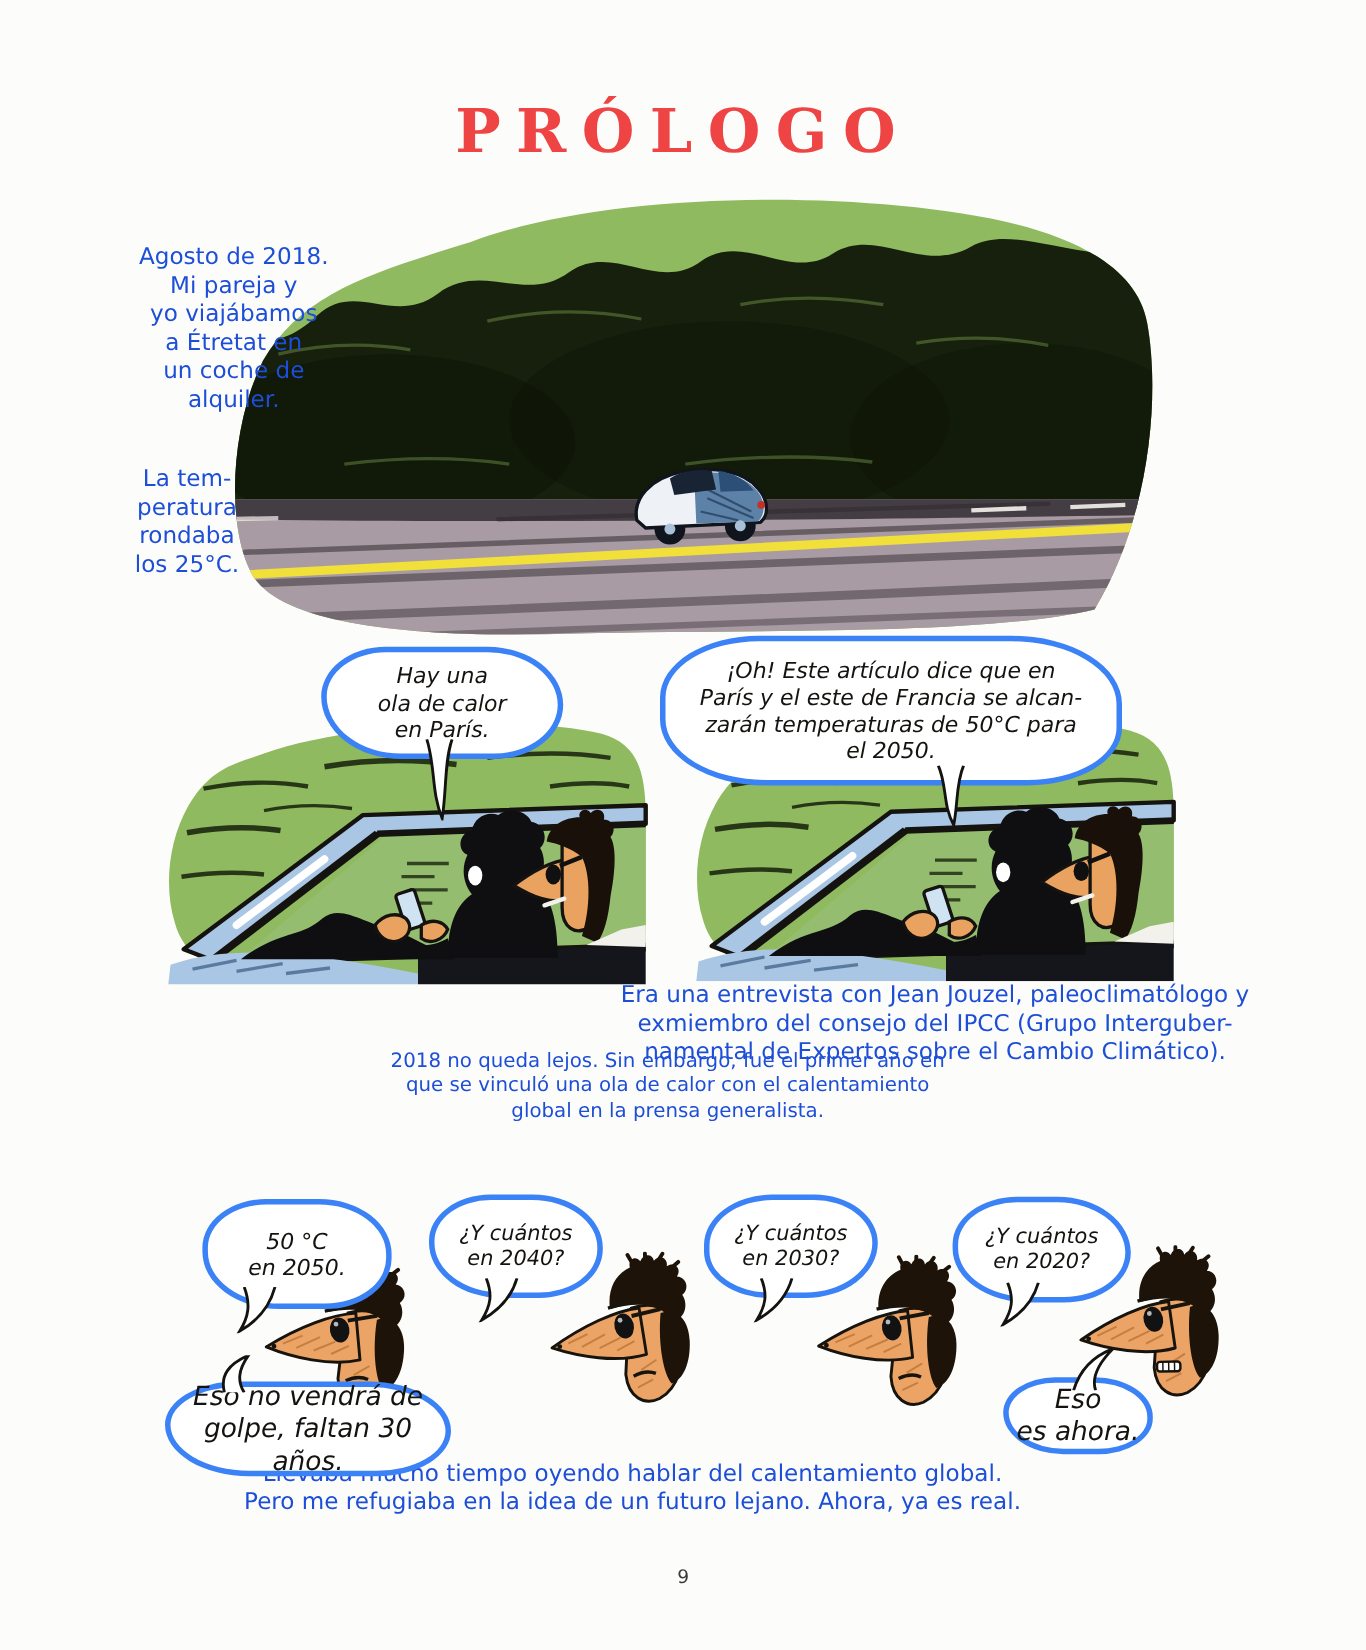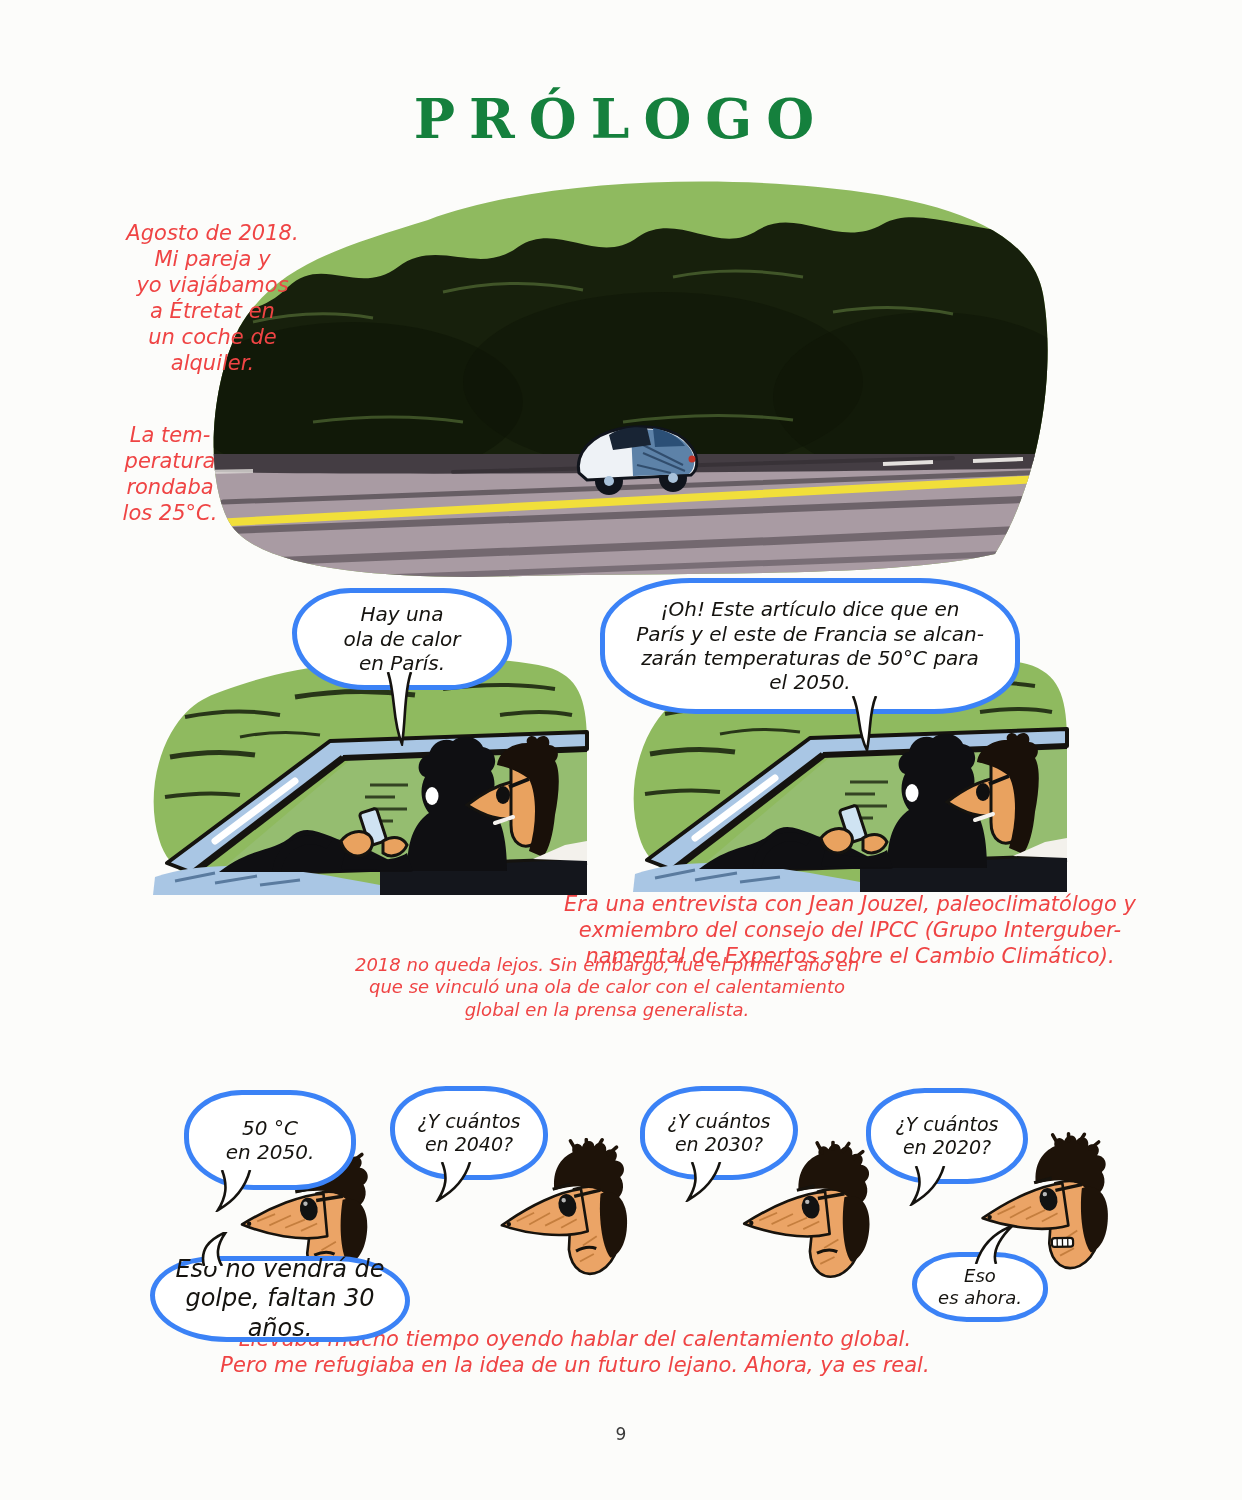--- a/index.html
+++ b/index.html
@@ -3,29 +3,29 @@
 <meta charset="utf-8">
 <style>
   html,body{margin:0;padding:0;background:#ffffff;}
   .page{
     position:relative;width:1242px;height:1500px;margin:0 auto;
     background:#fcfcfa;overflow:hidden;
     font-family:"DejaVu Sans",sans-serif;color:#15130f;
   }
   .abs{position:absolute;}
   .handw{
-    font-family:"DejaVu Sans",sans-serif;font-style:italic;
-    color:#ef4444;white-space:pre-line;line-height:1.24;
+    font-family:"DejaVu Sans",sans-serif;
+    color:#1d4ed8;white-space:pre-line;line-height:1.24;
   }
   .caption{position:absolute;}
   .center{text-align:center;}
   .title{
     position:absolute;left:0;right:0;top:86px;text-align:center;
     font-family:"DejaVu Serif",serif;font-weight:700;font-size:55px;
-    letter-spacing:14px;color:#15803d;font-style:normal;
+    letter-spacing:14px;color:#ef4444;font-style:normal;
   }
   .bubble{
     position:absolute;background:#ffffff;border:5px solid #3b82f6;
     display:flex;align-items:center;justify-content:center;text-align:center;
     white-space:pre-line;z-index:4;
     font-family:"DejaVu Sans",sans-serif;font-style:italic;line-height:1.22;
   }
   .tail{position:absolute;z-index:5;}
   .pagenum{
     position:absolute;left:0;right:0;top:1424px;text-align:center;
@@ -261,20 +261,20 @@
 
   <svg class="tail" style="left:198px;top:1232px" width="36" height="34">
     <path d="M6,34 C2,18 10,8 28,0 C18,14 18,24 24,34" fill="#ffffff" stroke="#15130f" stroke-width="2.6"></path>
   </svg>
   <div class="bubble" style="left:150px;top:1256px;width:250px;height:76px;font-size:24px;border-radius:70px 80px 72px 82px / 42px 48px 44px 50px">Eso no vendrá de
 golpe, faltan 30 años.</div>
 
   <svg class="tail" style="left:974px;top:1226px" width="42" height="38">
     <path d="M2,38 C8,18 22,6 38,0 C24,14 18,26 22,38" fill="#ffffff" stroke="#15130f" stroke-width="2.6"></path>
   </svg>
-  <div class="bubble" style="left:912px;top:1252px;width:126px;height:60px;font-size:18px;border-radius:50px 56px 52px 58px / 34px 38px 34px 40px">Eso
+  <div class="bubble" style="left:912px;top:1252px;width:126px;height:60px;font-size:24px;border-radius:50px 56px 52px 58px / 34px 38px 34px 40px">Eso
 es ahora.</div>
 
   <div class="caption handw center" style="left:180px;top:1326px;width:790px;font-size:21px">Llevaba mucho tiempo oyendo hablar del calentamiento global.
 Pero me refugiaba en la idea de un futuro lejano. Ahora, ya es real.</div>
   <div class="pagenum">9</div>
 
 </div>
 
 </body></html>

